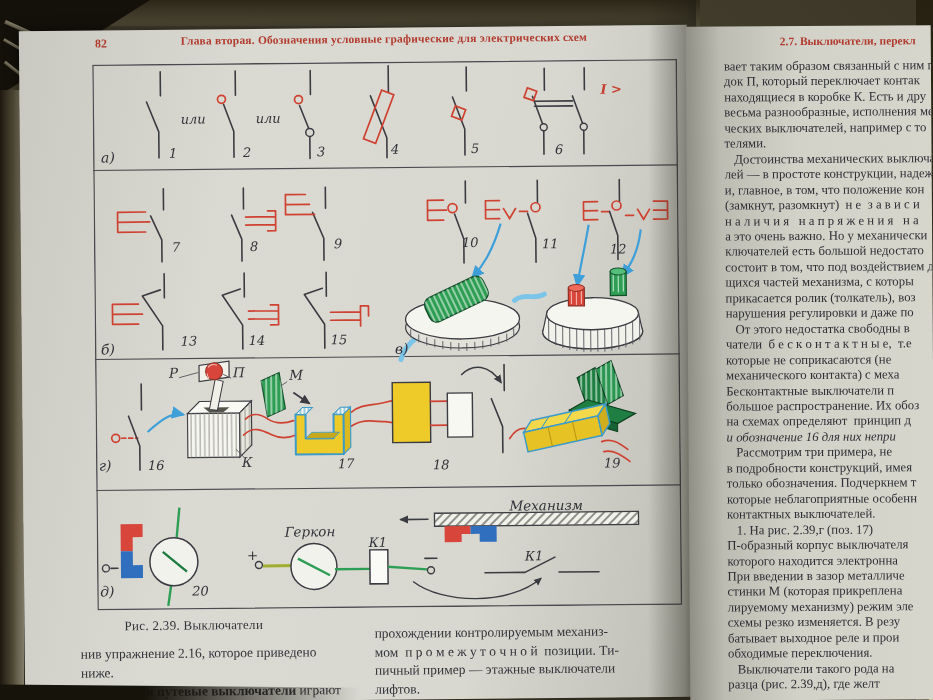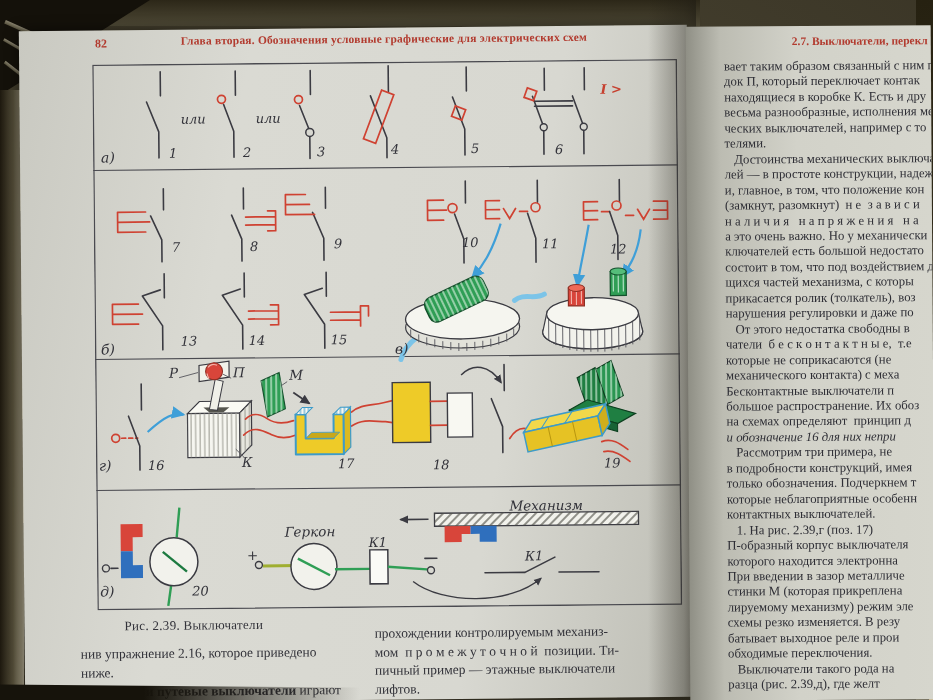--- a/index.html
+++ b/index.html
@@ -33,21 +33,21 @@
     font-weight:600;font-size:11.5px;letter-spacing:0.2px;}
   .fig-caption{position:absolute;left:100px;top:588px;font-size:13px;color:#33333a;letter-spacing:0.3px;}
   .col-left{position:absolute;left:56px;top:614px;width:300px;font-size:13.5px;line-height:19px;color:#33333a;}
   .col-left div, .col-mid div{white-space:pre;}
   .col-mid{position:absolute;left:350px;top:597px;width:316px;font-size:13.5px;line-height:18.5px;color:#33333a;}
   .bold-line b{font-weight:bold;}
   
   .right-page{position:absolute;left:688px;top:26px;width:245px;height:674px;overflow:hidden;z-index:6;
     background:linear-gradient(to right,#8f8f85 0%,#bcbcb2 14%,#d2d2c9 45%,#d6d6cd 100%);
     transform:rotate(-0.4deg);}
-  .rp-header{position:absolute;left:106px;top:9px;color:#b23b2f;font-weight:bold;font-size:11.5px;white-space:nowrap;}
+  .rp-header{position:absolute;left:94px;top:9px;color:#b23b2f;font-weight:bold;font-size:11.5px;white-space:nowrap;}
   .rp-lines{position:absolute;left:38px;top:33px;width:420px;font-size:12.8px;line-height:15.45px;color:#2e2e35;}
   .rp-line{white-space:pre;}
   .rp-lines div:nth-child(25){font-style:italic;}
   
   .figsvg{position:absolute;left:73px;top:34px;}
   .fnum{font:italic 13px "DejaVu Serif",serif;fill:#33333a;}
   .fsec{font:italic 14px "DejaVu Serif",serif;fill:#33333a;}
   .flab{font:italic 13px "DejaVu Serif",serif;fill:#33333a;}
   .fbig{font:italic 13.5px "DejaVu Serif",serif;fill:#33333a;}
   .fred{font:italic bold 13px "DejaVu Serif",serif;fill:#c6402f;}

